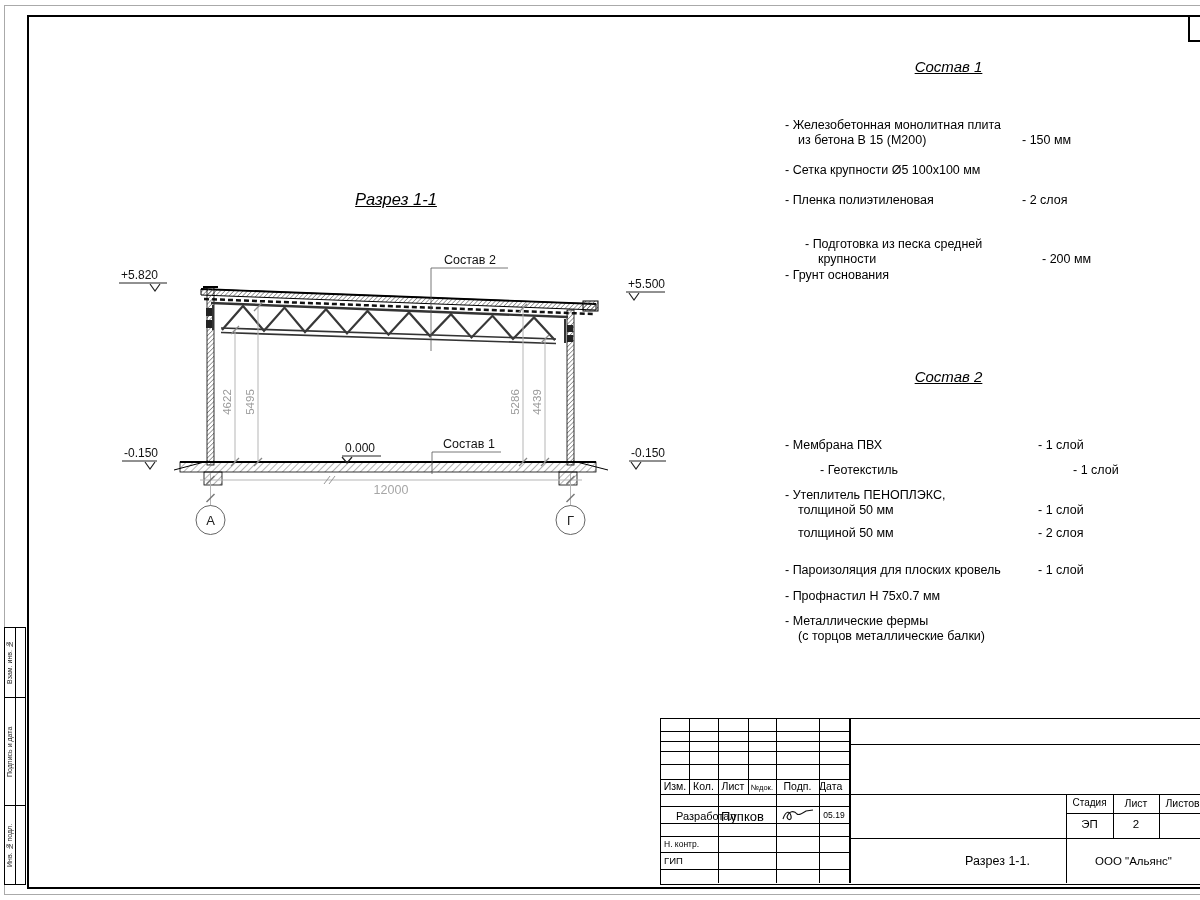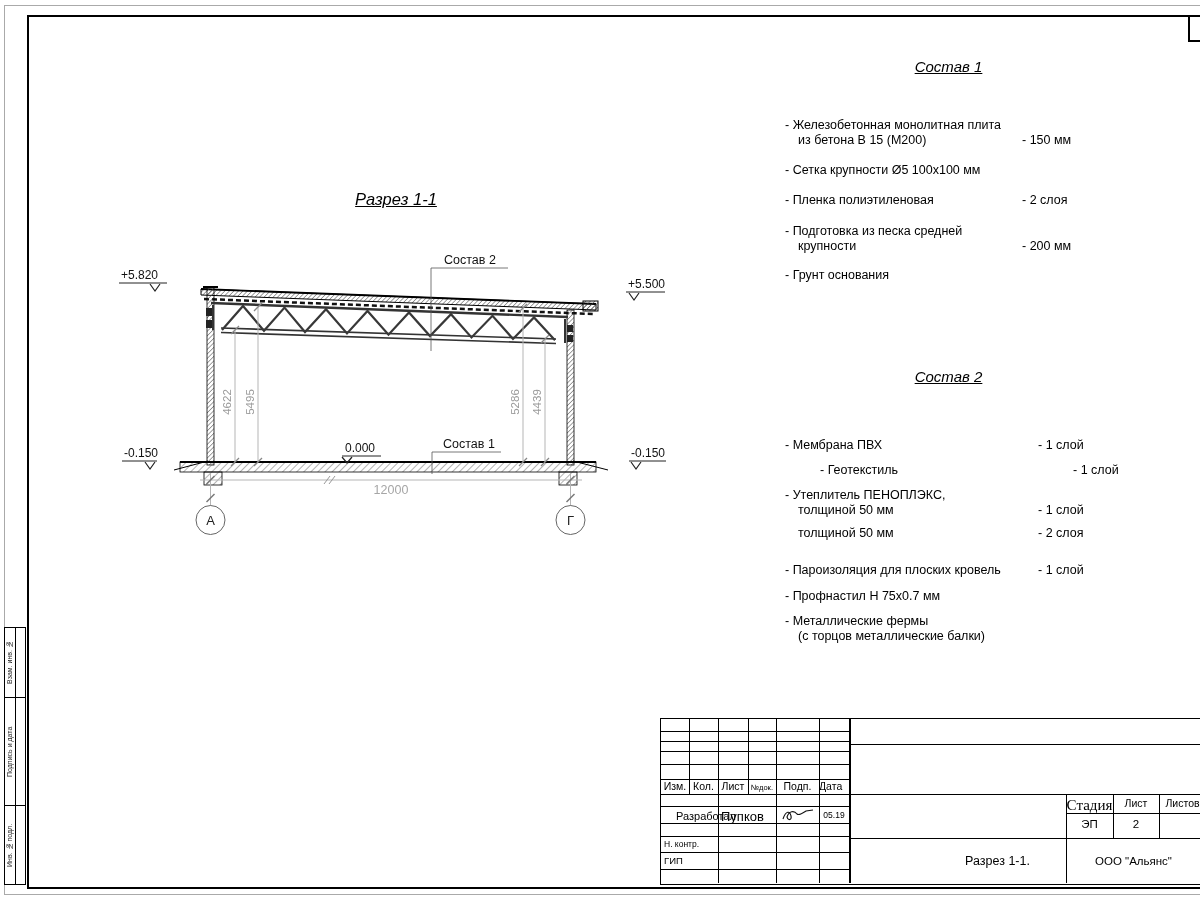--- a/index.html
+++ b/index.html
@@ -179,21 +179,21 @@
     <div class="comp-item s1" style="top:163px;">
       <div>- Сетка крупности Ø5 100х100 мм</div>
       <div class="l2"></div>
       <span class="val"></span>
     </div>
     <div class="comp-item s1" style="top:193px;">
       <div>- Пленка полиэтиленовая</div>
       <div class="l2"></div>
       <span class="val">-  2 слоя</span>
     </div>
-    <div class="comp-item s1" style="top:224px;">
+    <div class="comp-item s1" style="top:237px;margin-left:20px;">
       <div>- Подготовка из песка средней</div>
       <div class="l2">крупности</div>
       <span class="val">- 200 мм</span>
     </div>
     <div class="comp-item s1" style="top:268px;">
       <div>- Грунт основания</div>
       <div class="l2"></div>
       <span class="val"></span>
     </div>
 
@@ -273,21 +273,21 @@
 
     <div class="tbt" style="left:15px;top:91px;font-size:11px;">Разработал</div>
     <div class="tbt" style="left:60px;top:90px;font-size:13px;">Пупков</div>
     <svg class="abs" style="left:118px;top:88px;" width="38" height="16">
       <path d="M4 12 C7 3,11 4,12 9 C13 13,9 14,8 10 C10 4,15 3,18 7 C20 9,24 6,27 4 L34 3" stroke="#111" fill="none" stroke-width="1.1"></path>
     </svg>
     <div class="tbt ctr" style="left:158px;top:91px;width:30px;font-size:8.5px;">05.19</div>
     <div class="tbt" style="left:3px;top:120px;font-size:8.5px;">Н. контр.</div>
     <div class="tbt" style="left:3px;top:136px;font-size:9.5px;">ГИП</div>
 
-    <div class="tbt ctr" style="left:405px;top:78px;width:47px;font-size:15px;font-family:Liberation Serif, serif;">Стадия</div>
+    <div class="tbt ctr" style="left:405px;top:78px;width:47px;font-size:10px;">Стадия</div>
     <div class="tbt ctr" style="left:452px;top:78px;width:46px;font-size:10.5px;">Лист</div>
     <div class="tbt ctr" style="left:498px;top:78px;width:47px;font-size:10.5px;">Листов</div>
     <div class="tbt ctr" style="left:405px;top:99px;width:47px;font-size:11.5px;">ЭП</div>
     <div class="tbt ctr" style="left:452px;top:99px;width:46px;font-size:11.5px;">2</div>
 
     <div class="tbt ctr" style="left:188px;top:135px;width:217px;font-size:12.5px;padding-left:40px;">Разрез 1-1.</div>
     <div class="tbt ctr" style="left:405px;top:136px;width:135px;font-size:11.5px;">ООО "Альянс"</div>
   </div>
 
 </div>

